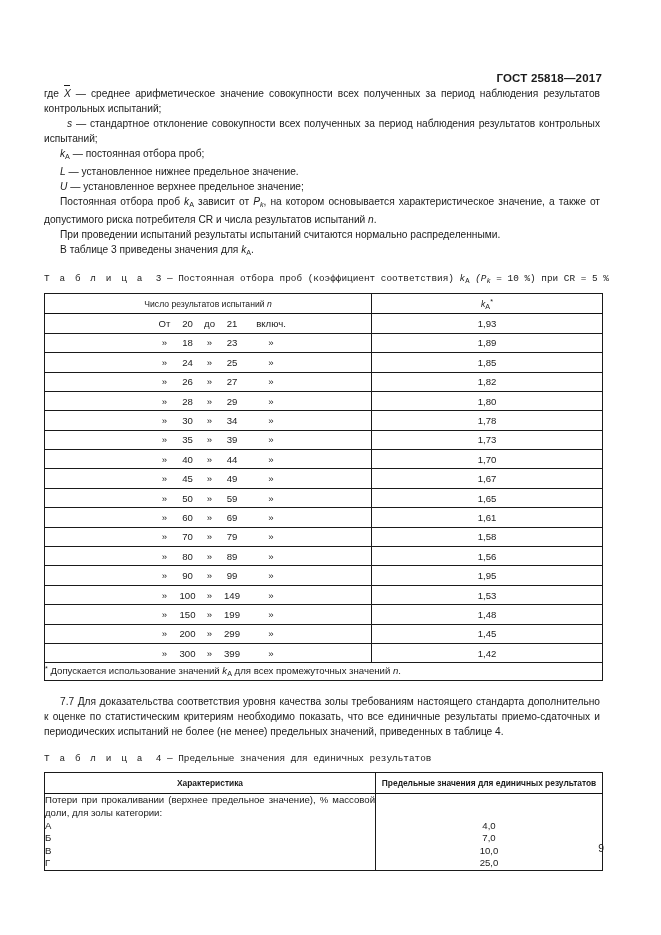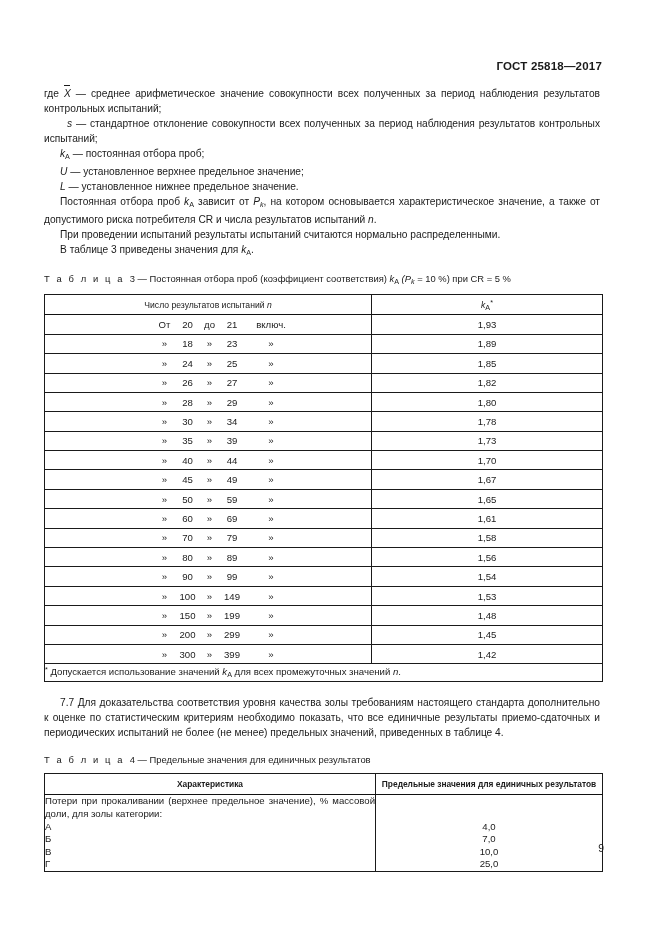--- a/index.html
+++ b/index.html
@@ -18,21 +18,21 @@
   .page {
     position: absolute;
     left: 0; top: 0;
     width: 661px;
     height: 935px;
   }
   
   .header {
     position: absolute;
     right: 59px;
-    top: 60px;
+    top: 72px;
     font-size: 11.5px;
     font-weight: bold;
     letter-spacing: 0.2px;
     white-space: nowrap;
   }
   
   .content {
     position: absolute;
     left: 44px;
     top: 86px;
@@ -68,20 +68,21 @@
     left: 4%;
     right: 14%;
     top: -0.12em;
     border-top: 1px solid #1a1a1a;
   }
   
   .tcap {
     font-size: 9.4px;
     line-height: 14px;
     white-space: nowrap;
+    font-family: Liberation Mono, monospace;
   }
   .tcap .sp { letter-spacing: 2.1px; }
   
   table.doc {
     border-collapse: collapse;
     width: 556px;
     table-layout: fixed;
   }
   table.doc td, table.doc th {
     border: 0.8px solid #1a1a1a;
@@ -169,23 +170,23 @@
   <div class="header">ГОСТ 25818—2017</div>
 
   <div class="content">
 
     <p class="txt"><span>где </span><span class="ital ovl">X</span><span> — среднее арифметическое значение совокупности всех полученных за период наблюдения результатов контрольных испытаний;</span></p>
 
     <p class="txt indent2"><span class="ital">s</span><span> — стандартное отклонение совокупности всех полученных за период наблюдения результатов контрольных испытаний;</span></p>
 
     <p class="txt indent"><span class="ital">k</span><sub>A</sub><span> — постоянная отбора проб;</span></p>
 
+    <p class="txt indent"><span class="ital">L</span><span> — установленное нижнее предельное значение.</span></p>
+
     <p class="txt indent"><span class="ital">U</span><span> — установленное верхнее предельное значение;</span></p>
-
-    <p class="txt indent"><span class="ital">L</span><span> — установленное нижнее предельное значение.</span></p>
 
     <p class="txt indent"><span>Постоянная отбора проб </span><span class="ital">k</span><sub>A</sub><span> зависит от </span><span class="ital">P</span><sub class="it">k</sub><span>, на котором основывается характеристическое значение, а также от допустимого риска потребителя CR и числа результатов испытаний </span><span class="ital">n</span><span>.</span></p>
 
     <p class="txt indent">При проведении испытаний результаты испытаний считаются нормально распределенными.</p>
 
     <p class="txt indent"><span>В таблице 3 приведены значения для </span><span class="ital">k</span><sub>A</sub><span>.</span></p>
 
     <div class="tcap" style="margin-top:12px;margin-bottom:6px;"><span class="sp">Т а б л и ц а</span>&nbsp; <span>3</span><span> — </span><span>Постоянная отбора проб (коэффициент соответствия) </span><span class="ital">k</span><sub>A</sub><span class="ital"> (</span><span class="ital">P</span><sub class="it">k</sub><span> = 10 %) при CR = 5 %</span></div>
 
     <table class="doc">
@@ -243,21 +244,21 @@
           <tr>
             <td class="c-left"><span class="rng"><span class="w-pre">»</span><span class="w-num">70</span><span class="w-mid">»</span><span class="w-num2">79</span><span class="w-inc">»</span></span></td>
             <td class="c-right">1,58</td>
           </tr>
           <tr>
             <td class="c-left"><span class="rng"><span class="w-pre">»</span><span class="w-num">80</span><span class="w-mid">»</span><span class="w-num2">89</span><span class="w-inc">»</span></span></td>
             <td class="c-right">1,56</td>
           </tr>
           <tr>
             <td class="c-left"><span class="rng"><span class="w-pre">»</span><span class="w-num">90</span><span class="w-mid">»</span><span class="w-num2">99</span><span class="w-inc">»</span></span></td>
-            <td class="c-right">1,54</td>
+            <td class="c-right">1,95</td>
           </tr>
           <tr>
             <td class="c-left"><span class="rng"><span class="w-pre">»</span><span class="w-num">100</span><span class="w-mid">»</span><span class="w-num2">149</span><span class="w-inc">»</span></span></td>
             <td class="c-right">1,53</td>
           </tr>
           <tr>
             <td class="c-left"><span class="rng"><span class="w-pre">»</span><span class="w-num">150</span><span class="w-mid">»</span><span class="w-num2">199</span><span class="w-inc">»</span></span></td>
             <td class="c-right">1,48</td>
           </tr>
           <tr>

